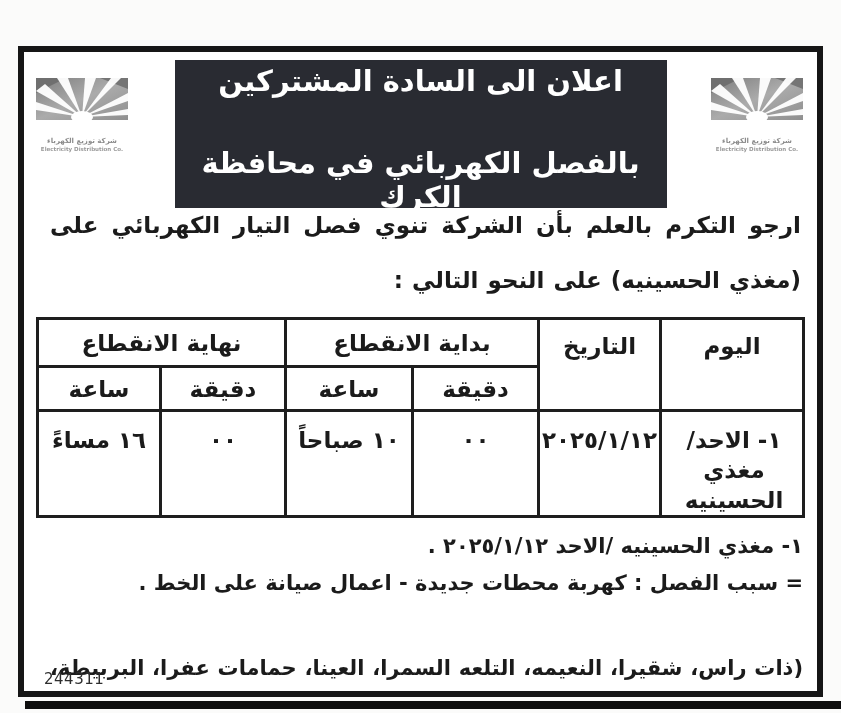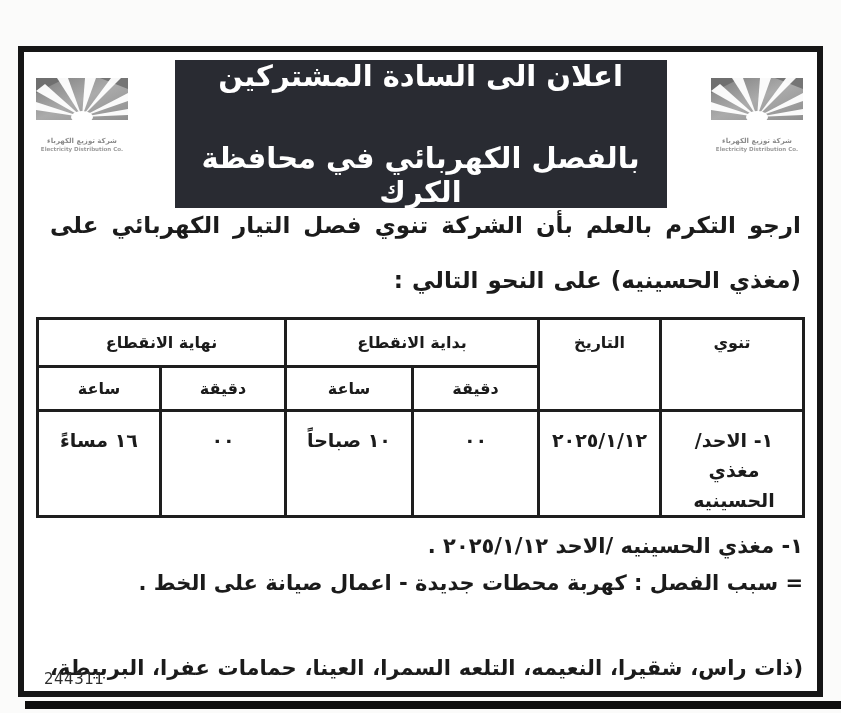--- a/index.html
+++ b/index.html
@@ -37,21 +37,21 @@
   }
   .logo.left{left:12px;}
   .logo.right{right:14px;}
   .logo .ar{font-size:7px;color:#8b8b8b;font-weight:bold;line-height:8px;margin-top:13px;direction:rtl;}
   .logo .en{font-size:6px;color:#9a9a9a;font-weight:bold;line-height:7px;transform:scale(.92);}
   .title-box{
     position:absolute;left:50%;transform:translateX(-50%);
     top:8px;width:492px;height:148px;
     background:var(--header_bg);color:var(--header_text);
     direction:rtl;text-align:center;
-    display:flex;flex-direction:column;justify-content:center;
+    display:flex;flex-direction:column;justify-content:space-between;
     font-weight:bold;font-size:29px;
     padding:4px 8px;
     gap:48px;
   }
   
   .intro{
     direction:rtl;
     text-align:justify;
     font-weight:bold;font-size:23px;line-height:55px;
     padding:0 16px 0 26px;
@@ -60,27 +60,27 @@
   
   table{
     margin:9px auto 0;width:766px;
     border-collapse:collapse;direction:rtl;
     table-layout:fixed;
   }
   th,td{
     border:3px solid #1e1e1e;
     text-align:center;font-weight:bold;color:var(--ink);
   }
-  th{font-size:16px;}
+  th{font-size:23px;}
   tr.h1 th{height:48px;vertical-align:middle;}
   tr.h1 th.span2{vertical-align:top;padding-top:13px;margin-left:39px;}
   tr.h2 th{height:44px;vertical-align:middle;}
   tr.data td{
     height:102px;vertical-align:top;padding-top:13px;
-    font-size:19px;line-height:30px;
+    font-size:23px;line-height:30px;
   }
   td.day-cell{padding-right:4px;padding-left:8px;}
   
   .notes{
     direction:rtl;font-weight:bold;font-size:21px;
     padding:10px 14px 0 26px;
   }
   .notes .nline{text-align:right;line-height:37px;}
   .notes .areas{text-align:justify;line-height:45px;margin-top:44px;}
   .ad-number{
@@ -161,21 +161,21 @@
       <colgroup>
         <col style="width:143px">
         <col style="width:122px">
         <col style="width:126px">
         <col style="width:127px">
         <col style="width:125px">
         <col style="width:123px">
       </colgroup>
       <tbody>
           <tr class="h1">
-        <th class="span2" rowspan="2">تنوي</th>
+        <th class="span2" rowspan="2">اليوم</th>
         <th class="span2" rowspan="2">التاريخ</th>
         <th colspan="2">بداية الانقطاع</th>
         <th colspan="2">نهاية الانقطاع</th>
       </tr>
       <tr class="h2">
         <th>دقيقة</th>
         <th>ساعة</th>
         <th>دقيقة</th>
         <th>ساعة</th>
       </tr>

